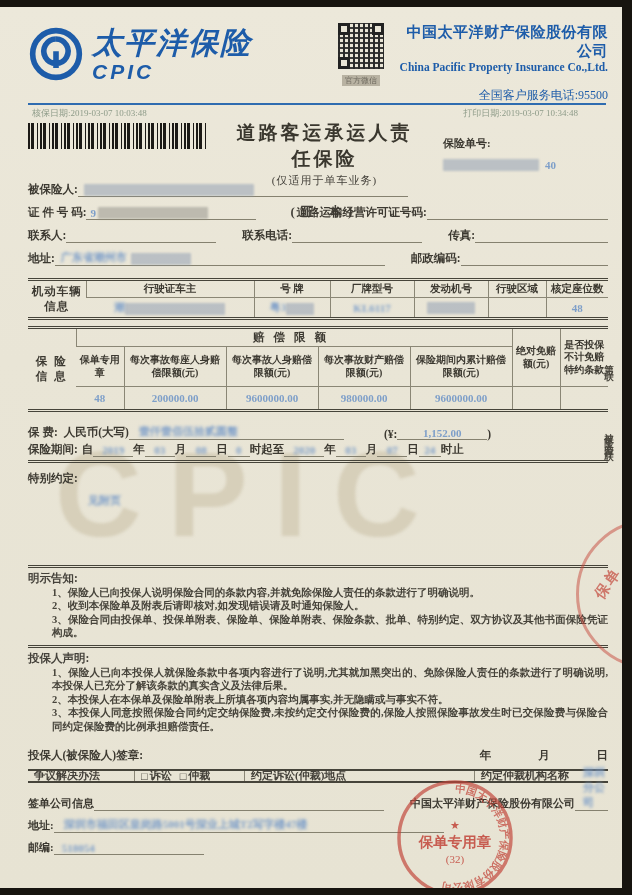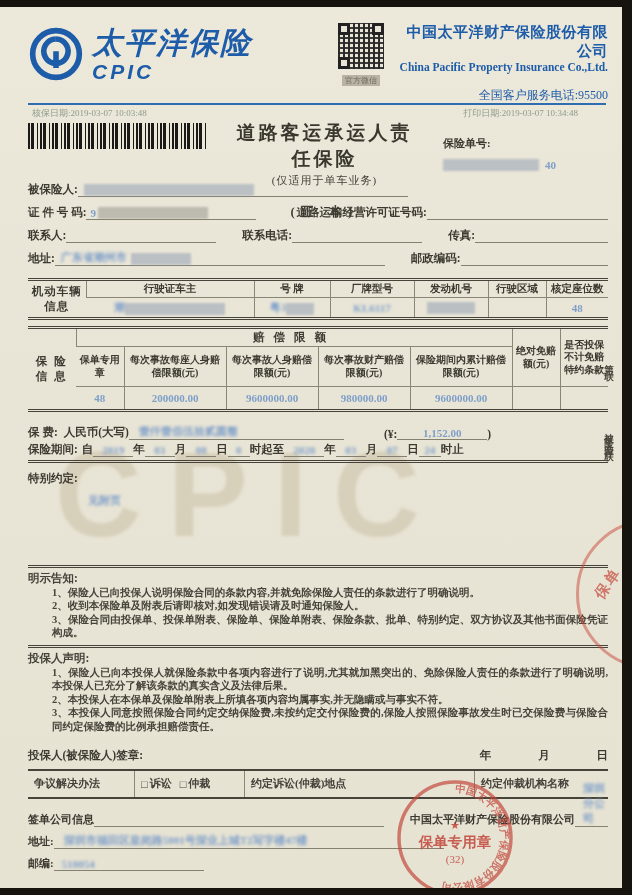--- a/index.html
+++ b/index.html
@@ -95,21 +95,21 @@
   .sect-title { font-size:11.5px; font-weight:bold; }
   .sect ol { list-style:none; font-size:10.5px; line-height:1.28; font-weight:bold;
     color:#46433a; padding-left:12px; }
   .sect li { text-indent:0; padding-left:12px; text-align:justify; }
 
   .sign-row { display:flex; align-items:flex-end; height:26px; font-size:11.5px; margin-top:4px; }
   .sign-date span { margin-left:44px; }
 
   
   .disp { display:flex; align-items:stretch; border-top:2px solid #46443a;
-    border-bottom:2px solid #46443a; margin-top:6px; height:30px; font-size:11px; font-weight:bold; }
+    border-bottom:2px solid #46443a; margin-top:6px; height:14px; font-size:11px; font-weight:bold; }
   .disp > div { display:flex; align-items:center; padding:0 6px; }
   .dsep { border-left:1px solid #8a8675; }
   .cb { margin-right:2px; }
 
   
   .iss-row { display:flex; align-items:flex-end; font-size:11px; height:22px; }
 
   
   .wm { position:absolute; left:55px; top:418px; font-size:120px; font-weight:bold;
     font-family:"Liberation Sans",sans-serif; color:rgba(186,174,142,.38);

